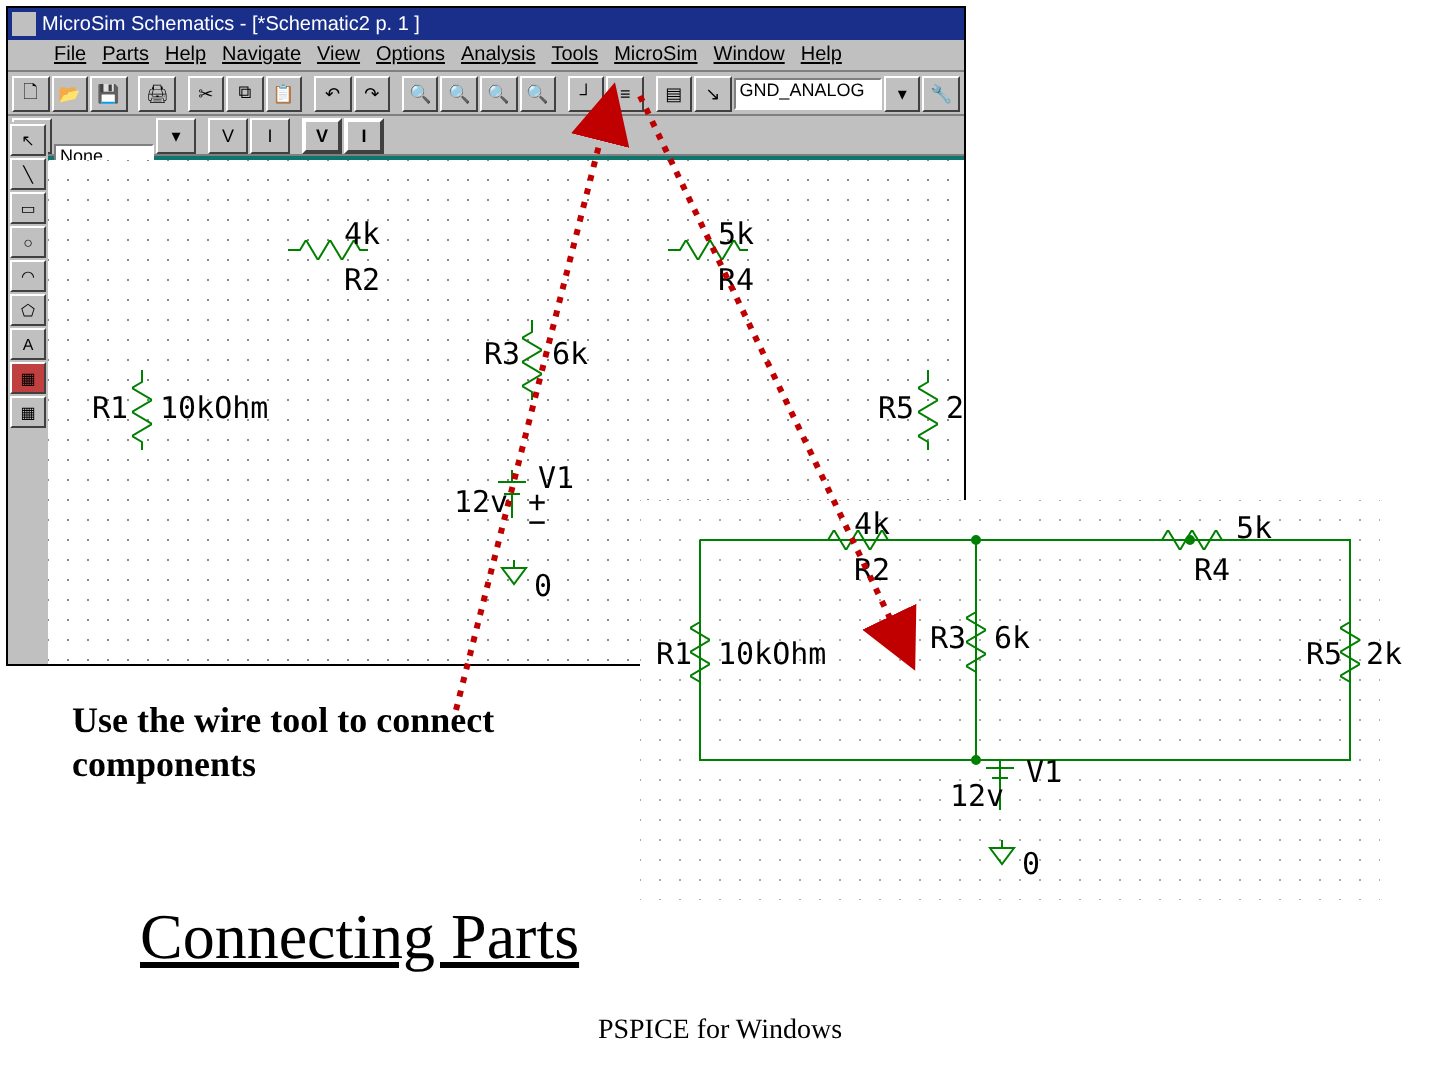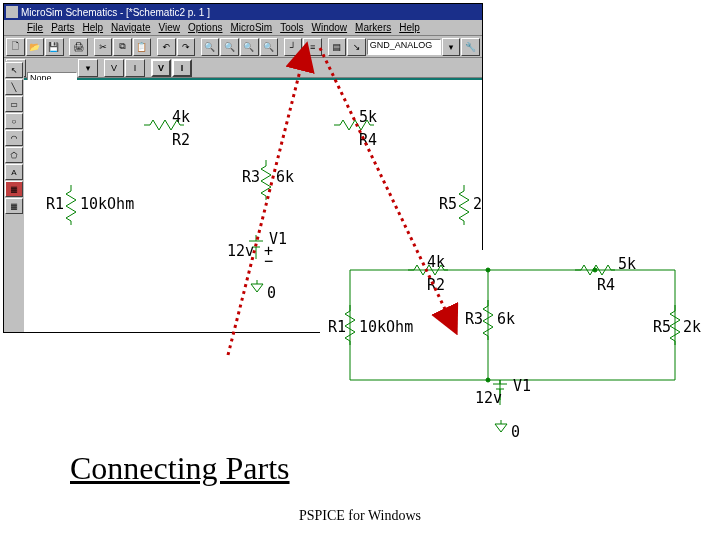--- a/index.html
+++ b/index.html
@@ -191,24 +191,24 @@
   </div>
 
   <div class="menubar">
     <span class="titlebar-icon" style="width:10px;height:10px;"></span>
     <span><u>File</u></span>
     <span><u>Parts</u></span>
     <span><u>Help</u></span>
     <span><u>Navigate</u></span>
     <span><u>View</u></span>
     <span><u>Options</u></span>
+    <span><u>Analysis</u></span>
+    <span><u>Tools</u></span>
     <span><u>MicroSim</u></span>
-    <span><u>Tools</u></span>
     <span><u>Window</u></span>
-    <span><u>Markers</u></span>
     <span><u>Help</u></span>
   </div>
 
   <div class="toolbar">
     <div class="tool-btn">
         <span>🗋</span>
       </div>
     <div class="tool-btn">
         <span>📂</span>
       </div>
@@ -473,16 +473,18 @@
   <defs>
     <marker id="ah" markerWidth="10" markerHeight="10" refX="8" refY="5" orient="auto">
       <polygon points="0,0 10,5 0,10" fill="#c00000"></polygon>
     </marker>
   </defs>
   <line x1="228" y1="355" x2="306" y2="47" stroke="#c00000" stroke-width="3" stroke-dasharray="3,4" marker-end="url(#ah)"></line>
   <line x1="320" y1="48" x2="455" y2="330" stroke="#c00000" stroke-width="3" stroke-dasharray="3,4" marker-end="url(#ah)"></line>
 </svg>
 
 <div class="callout">
+  <div>Use the wire tool to connect</div>
+  <div>components</div>
 </div>
 
 <div class="heading">Connecting Parts</div>
 <div class="footer">PSPICE for Windows</div>
 
 </body></html>

